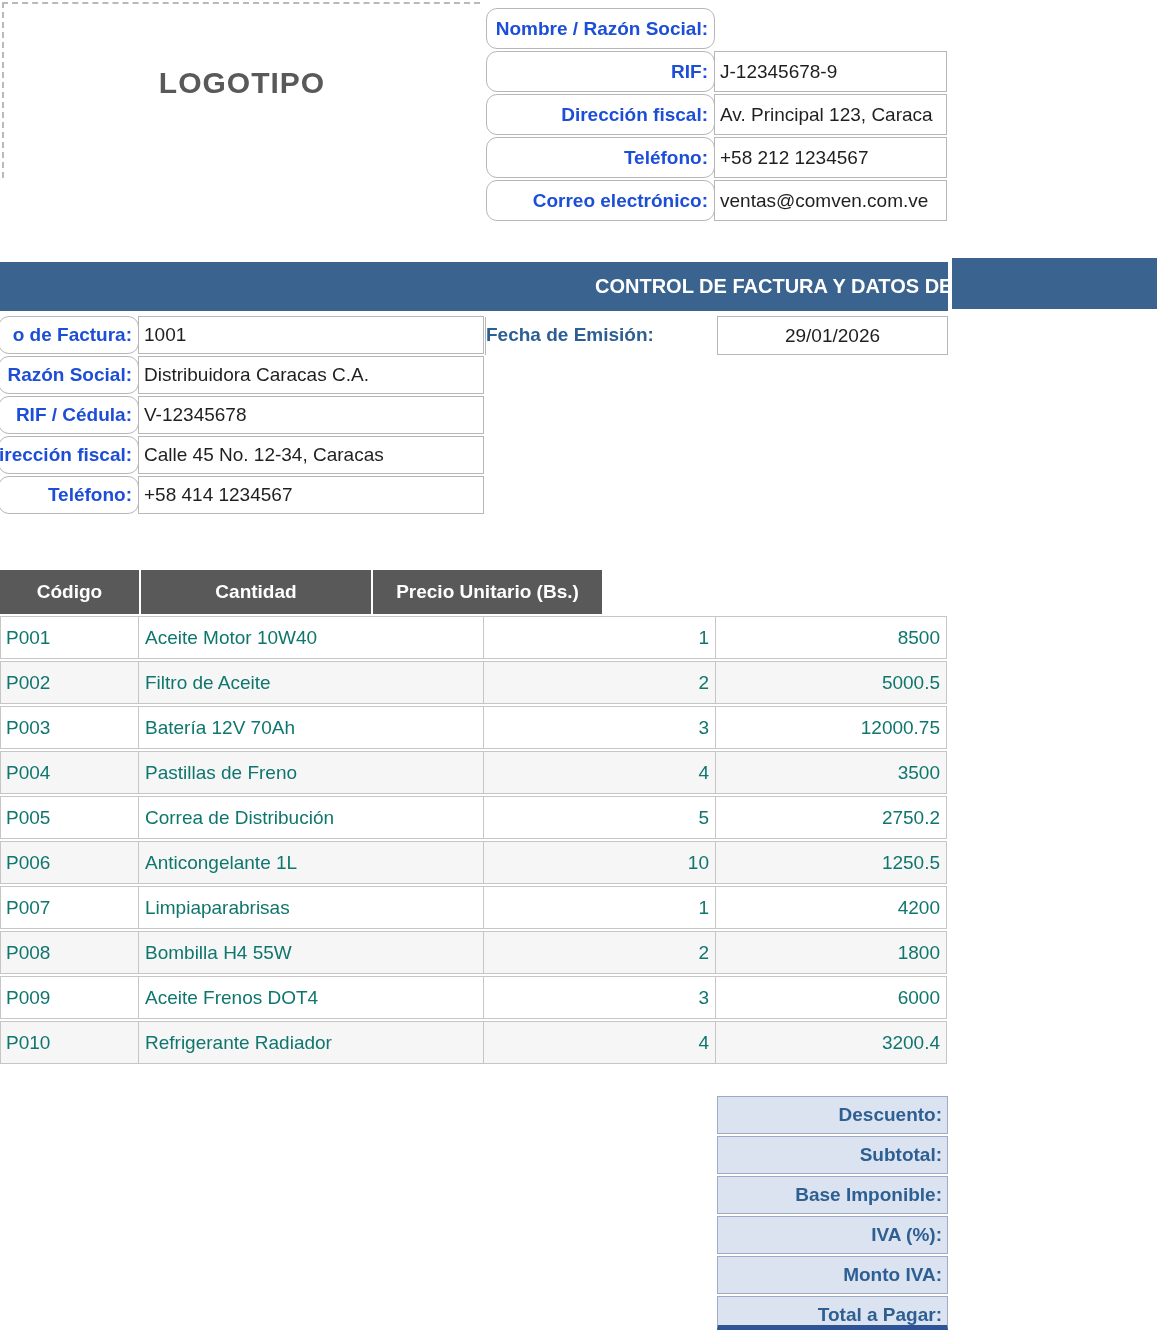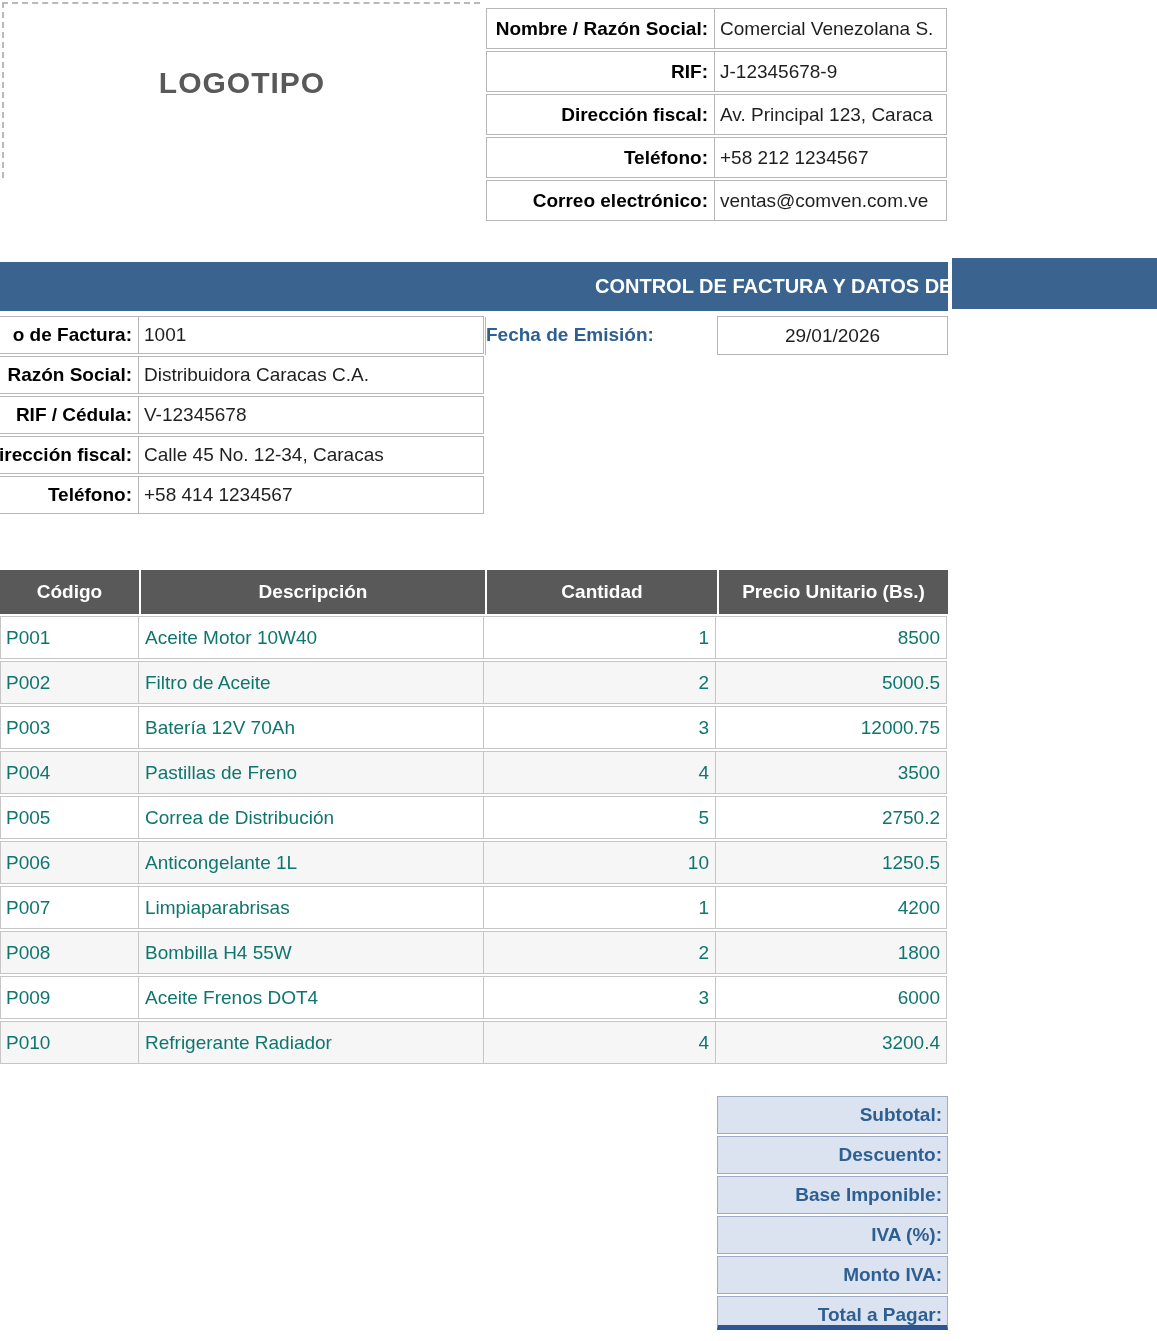--- a/index.html
+++ b/index.html
@@ -25,21 +25,21 @@
     padding-bottom: 16px;
   }
 
   
   .info-row { display: flex; margin-bottom: 2px; }
   .cell {
     border: 1px solid #b7b7b7; background: #fff;
     box-sizing: border-box; overflow: hidden; white-space: nowrap;
     font-size: 19px;
   }
-  .lbl { color: #000000; font-weight: bold; text-align: right; }
+  .lbl { color: #1d4ed8; font-weight: bold; text-align: right; border-radius: 11px; }
   .val { color: #1f1f1f; text-align: left; }
 
   .company-table { position: absolute; left: 486px; top: 8px; width: 462px; }
   .company-table .cell { height: 41px; line-height: 39px; }
   .company-table .lbl { width: 229px; padding-right: 6px; }
   .company-table .val { width: 233px; margin-left: -1px; padding-left: 5px; }
 
   .client-table { position: absolute; left: -2px; top: 316px; }
   .client-table .cell { height: 38px; line-height: 36px; }
   .client-table .lbl { width: 141px; padding-right: 6px; }
@@ -117,21 +117,20 @@
 </head>
 <body>
 
 <div class="logo-box">
   <span class="logo-text">LOGOTIPO</span>
 </div>
 
 <div class="company-table">
   <div class="info-row">
     <div class="cell lbl">Nombre / Razón Social:</div>
-    <div class="cell val">Comercial Venezolana S.</div>
   </div>
   <div class="info-row">
     <div class="cell lbl">RIF:</div>
     <div class="cell val">J-12345678-9</div>
   </div>
   <div class="info-row">
     <div class="cell lbl">Dirección fiscal:</div>
     <div class="cell val">Av. Principal 123, Caraca</div>
   </div>
   <div class="info-row">
@@ -171,21 +170,20 @@
   </div>
   <div class="info-row">
     <div class="cell lbl">Teléfono:</div>
     <div class="cell val">+58 414 1234567</div>
   </div>
 </div>
 
 <div class="items-table">
   <div class="items-header">
     <div class="hcell c1">Código</div>
-    <div class="hcell c2">Descripción</div>
     <div class="hcell c3">Cantidad</div>
     <div class="hcell c4">Precio Unitario (Bs.)</div>
   </div>
 
   <div class="irow">
     <div class="icell code">P001</div>
     <div class="icell desc">Aceite Motor 10W40</div>
     <div class="icell qty">1</div>
     <div class="icell price">8500</div>
   </div>
@@ -239,19 +237,19 @@
   </div>
   <div class="irow alt">
     <div class="icell code">P010</div>
     <div class="icell desc">Refrigerante Radiador</div>
     <div class="icell qty">4</div>
     <div class="icell price">3200.4</div>
   </div>
 </div>
 
 <div class="totals">
+  <div class="trow">Descuento:</div>
   <div class="trow">Subtotal:</div>
-  <div class="trow">Descuento:</div>
   <div class="trow">Base Imponible:</div>
   <div class="trow">IVA (%):</div>
   <div class="trow">Monto IVA:</div>
   <div class="trow last">Total a Pagar:</div>
 </div>
 
 </body></html>

